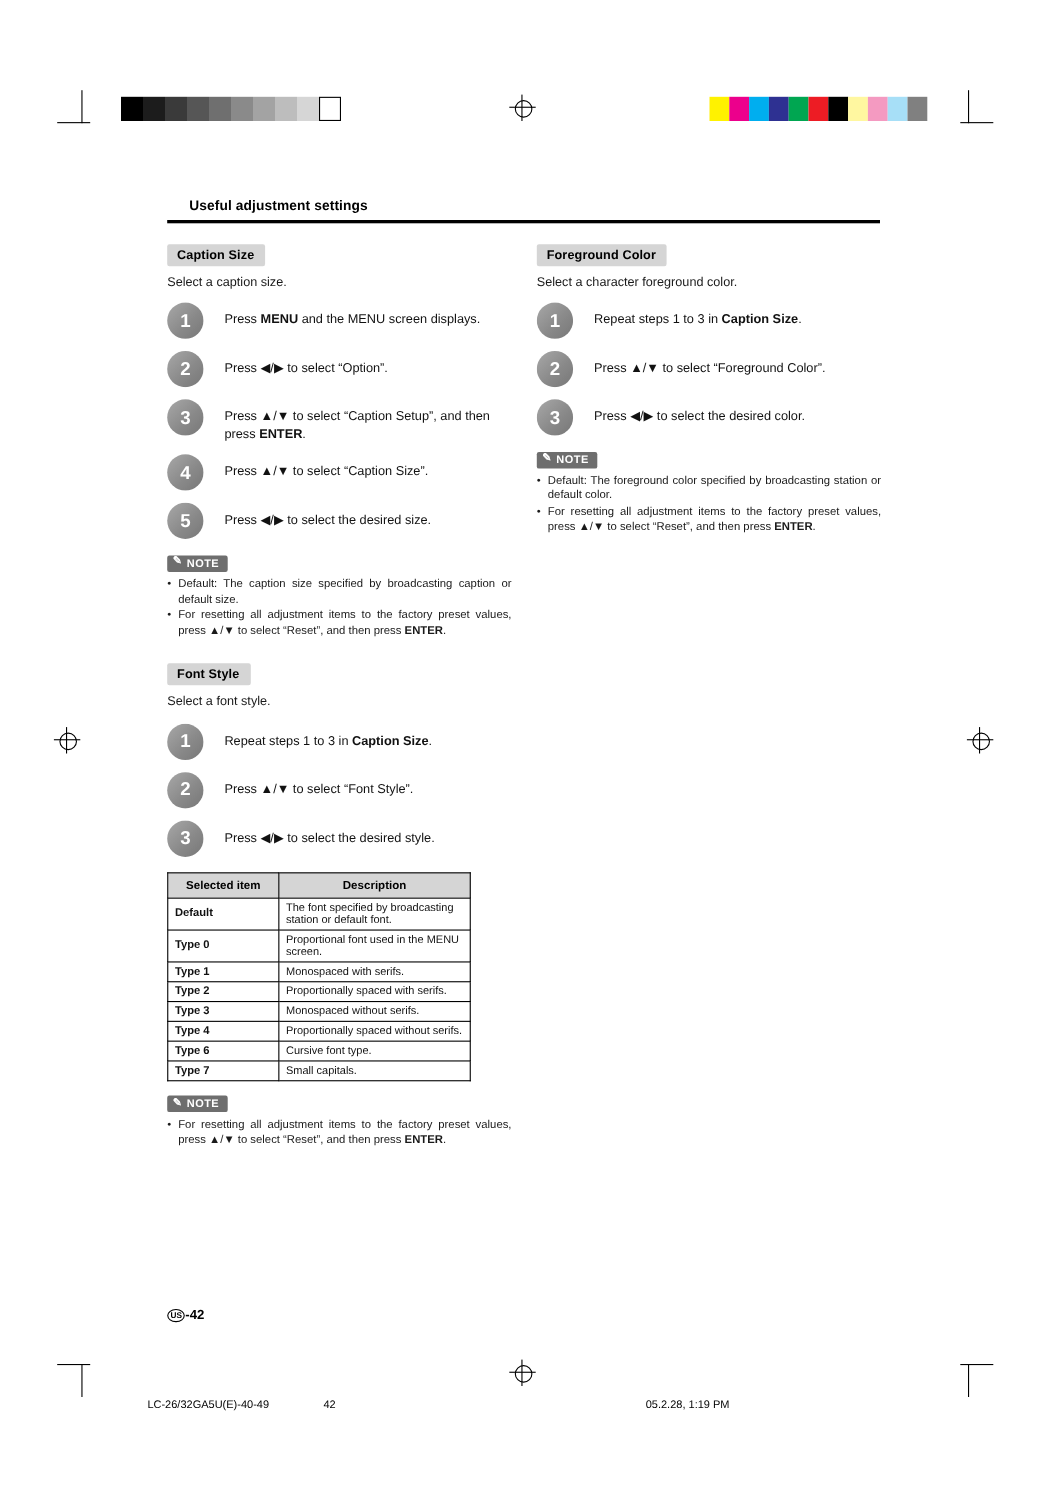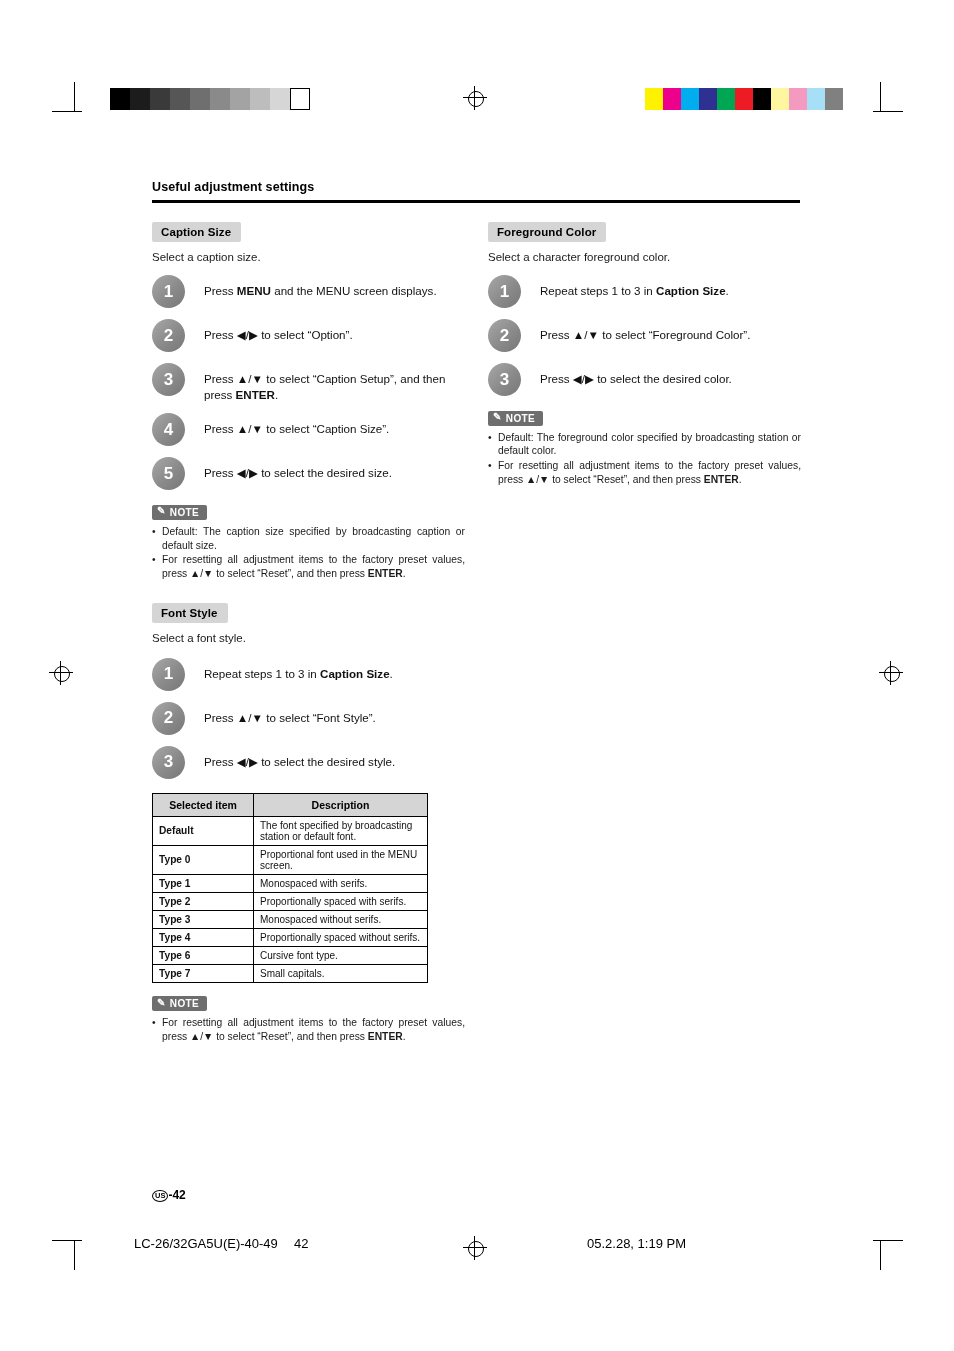--- a/index.html
+++ b/index.html
@@ -13,21 +13,21 @@
   
   .crop{position:absolute;background:#000;}
   .regcircle{position:absolute;border:1px solid #000;border-radius:50%;}
 
   
   .bar{position:absolute;height:22px;display:flex;}
   .bar span{display:block;height:22px;}
 
   
   .content{position:absolute;left:152px;top:180px;width:648px;}
-  .page-head{font-size:12.5px;font-weight:bold;letter-spacing:0.1px;}
+  .page-head{font-size:12.5px;font-weight:bold;letter-spacing:0.1px;margin-left:20px;}
   .head-rule{height:2.5px;background:#000;margin-top:6px;width:648px;}
 
   .cols{position:absolute;left:152px;top:222px;width:650px;}
   .col{position:absolute;top:0;width:313px;}
   .col-left{left:0;}
   .col-right{left:336px;}
 
   .sec-title{
     display:inline-block;background:#d5d5d5;color:#000;
     font-size:11.5px;font-weight:bold;padding:4px 10px 4px 9px;
@@ -75,21 +75,21 @@
   }
   table.fonttbl td.item{font-weight:bold;width:88px;font-size:10.2px;}
 
   
   .pagenum{position:absolute;left:152px;top:1188px;font-size:12px;font-weight:bold;}
   .us-badge{
     display:inline-block;border:1px solid #000;border-radius:50%;
     font-size:7.5px;padding:1.5px 2px;line-height:1;vertical-align:middle;
     font-weight:bold;
   }
-  .footline{position:absolute;font-size:13px;color:#000;top:1236px;padding-left:24px;}
+  .footline{position:absolute;font-size:10px;color:#000;top:1272px;padding-left:24px;}
 </style>
 </head>
 <body>
 
 <div class="page">
 
   <div class="crop" style="left:74px;top:82px;width:1px;height:30px;"></div>
   <div class="crop" style="left:52px;top:111px;width:30px;height:1px;"></div>
   <div class="crop" style="left:880px;top:82px;width:1px;height:30px;"></div>
   <div class="crop" style="left:873px;top:111px;width:30px;height:1px;"></div>

